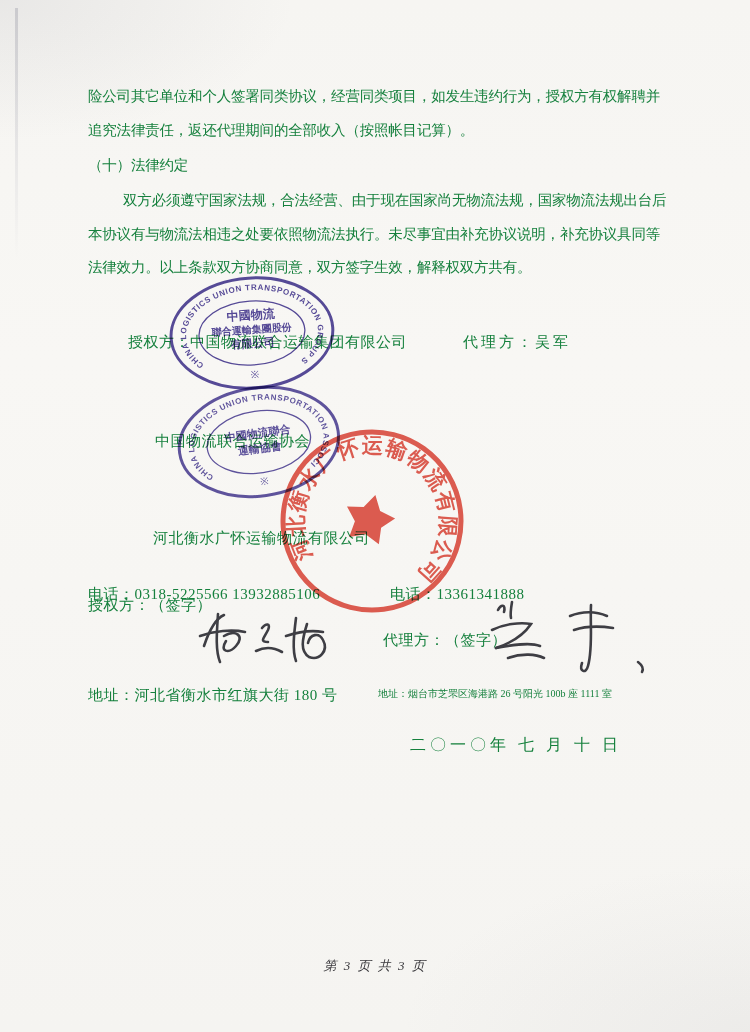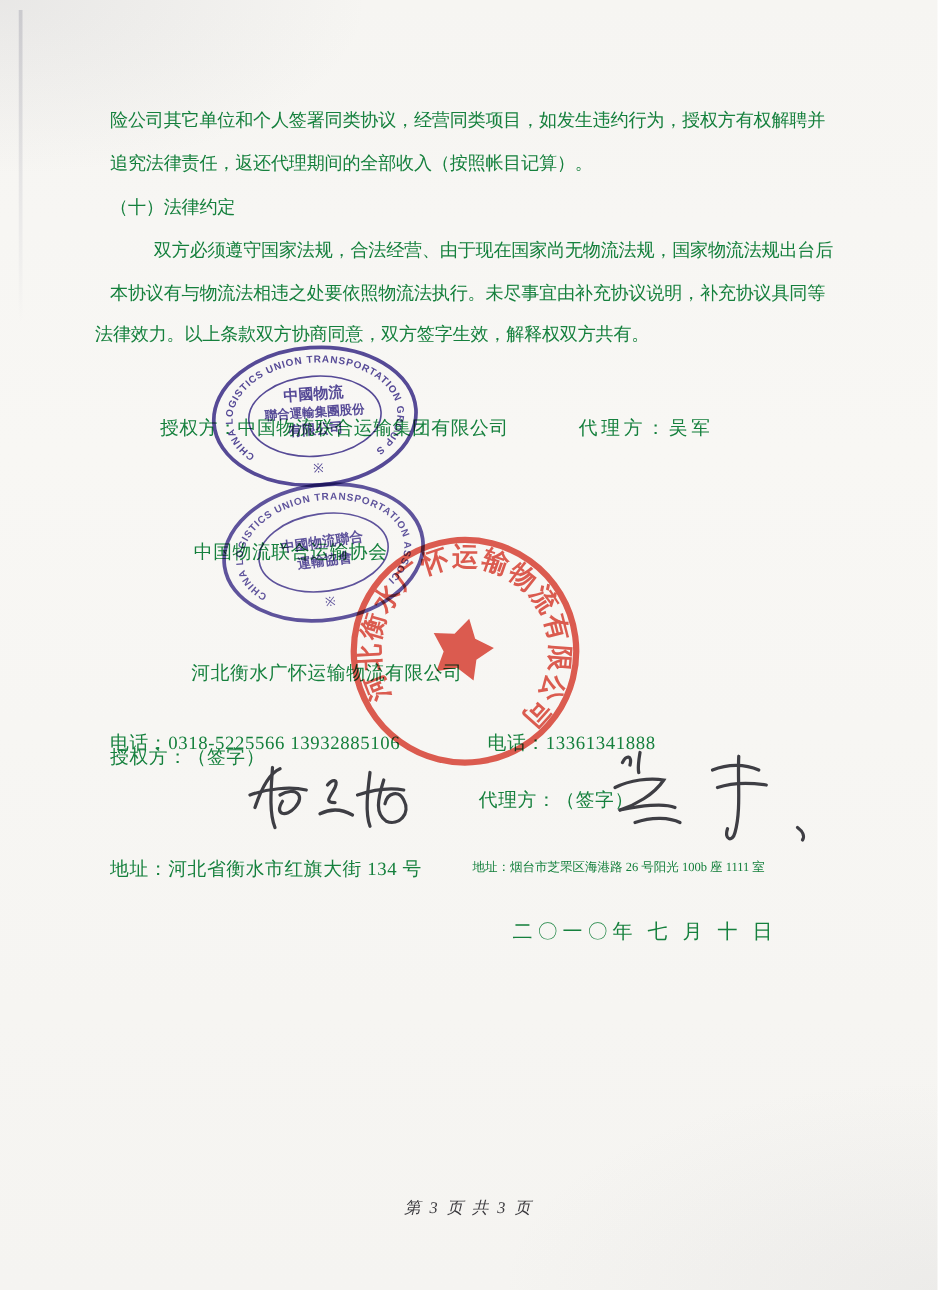--- a/index.html
+++ b/index.html
@@ -33,31 +33,31 @@
 </head>
 <body>
 
 <div class="crease"></div>
 
 <div class="line body-line" style="left:88px;top:87px;">险公司其它单位和个人签署同类协议，经营同类项目，如发生违约行为，授权方有权解聘并</div>
 <div class="line body-line" style="left:88px;top:121px;">追究法律责任，返还代理期间的全部收入（按照帐目记算）。</div>
 <div class="line body-line" style="left:88px;top:156px;">（十）法律约定</div>
 <div class="line body-line" style="left:123px;top:191px;">双方必须遵守国家法规，合法经营、由于现在国家尚无物流法规，国家物流法规出台后</div>
 <div class="line body-line" style="left:88px;top:225px;">本协议有与物流法相违之处要依照物流法执行。未尽事宜由补充协议说明，补充协议具同等</div>
-<div class="line body-line" style="left:76px;top:258px;">法律效力。以上条款双方协商同意，双方签字生效，解释权双方共有。</div>
+<div class="line body-line" style="left:88px;top:258px;">法律效力。以上条款双方协商同意，双方签字生效，解释权双方共有。</div>
 
 <div class="line" style="left:88px;top:333px;margin-left:40px;">授权方：中国物流联合运输集团有限公司</div>
 <div class="line" style="left:463px;top:333px;letter-spacing:3px;">代理方：吴军</div>
 <div class="line" style="left:155px;top:432px;">中国物流联合运输协会</div>
 <div class="line" style="left:153px;top:529px;">河北衡水广怀运输物流有限公司</div>
 <div class="line" style="left:88px;top:585px;">电话：0318-5225566   13932885106</div>
 <div class="line" style="left:390px;top:585px;">电话：13361341888</div>
 <div class="line" style="left:88px;top:596px;">授权方：（签字）</div>
 <div class="line" style="left:383px;top:631px;">代理方：（签字）</div>
-<div class="line" style="left:88px;top:686px;">地址：河北省衡水市红旗大街 134 号</div>
+<div class="line" style="left:88px;top:686px;">地址：河北省衡水市红旗大街 180 号</div>
 <div class="line small" style="left:378px;top:687px;">地址：烟台市芝罘区海港路 26 号阳光 100b 座 1111 室</div>
 <div class="line" style="left:410px;top:735px;font-size:16px;letter-spacing:4px;">二〇一〇年 七 月 十 日</div>
 
 <svg class="stamp" style="left:166px;top:274px;transform:rotate(-4deg);opacity:.93;" width="172" height="120" viewBox="0 0 172 120">
   <ellipse cx="86" cy="59" rx="81" ry="55" fill="none" stroke-width="3" stroke="#4b3e96"></ellipse>
   <ellipse cx="86" cy="59" rx="53" ry="32" fill="none" stroke-width="1.3" stroke="#4b3e96"></ellipse>
   <path id="grpArc" d="M 39.3 89.4 A 66 43 0 1 1 132.7 89.4" fill="none"></path>
   <text class="eng" font-size="8" letter-spacing="0.7" fill="#4b3e96">
     <textPath href="#grpArc" startOffset="4">CHINA LOGISTICS UNION TRANSPORTATION GROUP SHARE</textPath>
   </text>

